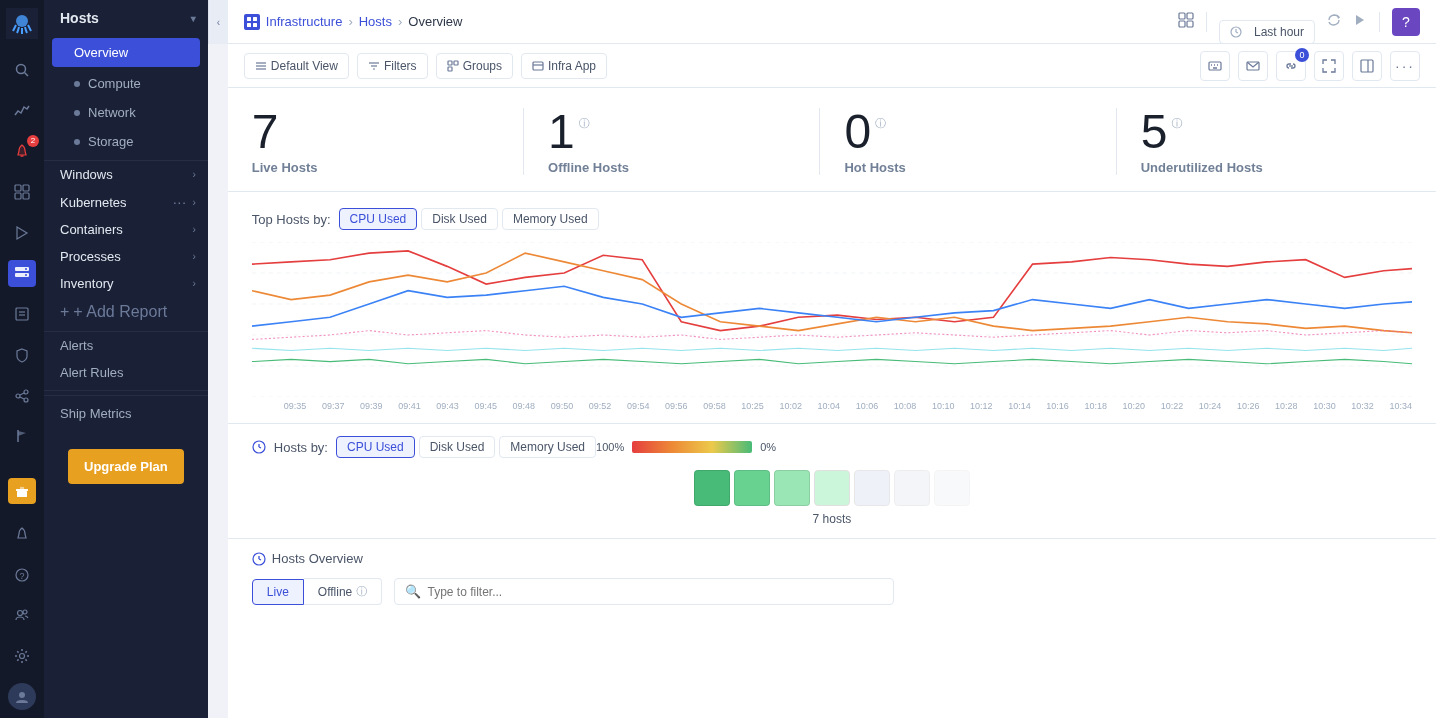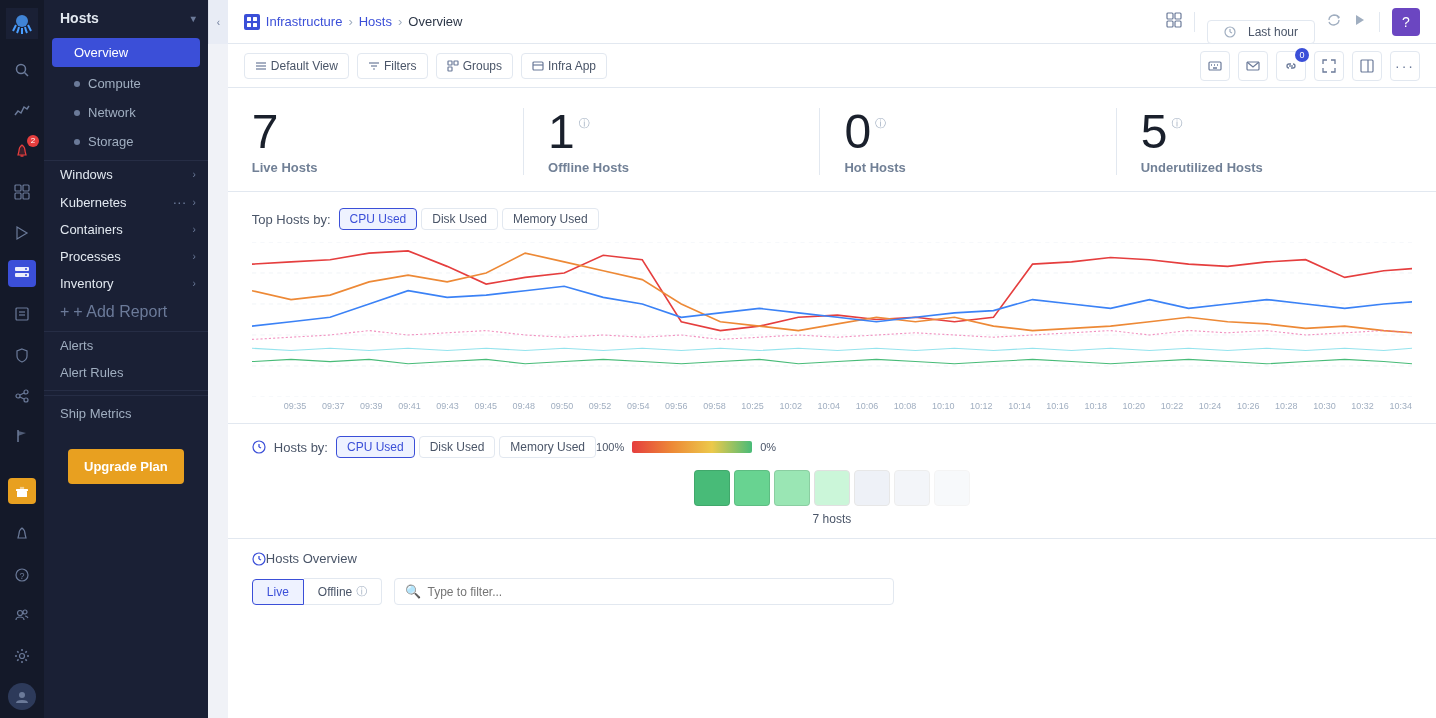--- a/index.html
+++ b/index.html
@@ -136,21 +136,21 @@
     .breadcrumb .current { color: #2d3748; font-weight: 500; }
     .topbar-right {
       display: flex;
       align-items: center;
       gap: 12px;
     }
     .topbar-btn {
       display: flex;
       align-items: center;
       gap: 12px;
-      padding: 4px 16px;
+      padding: 4px 10px;
       border: 1px solid #e2e8f0;
       border-radius: 4px;
       background: white;
       font-size: 12px;
       color: #4a5568;
       cursor: pointer;
       margin-top: 20px;
     }
     .topbar-icon { color: #6b7a99; font-size: 14px; }
     .question-btn {
@@ -334,20 +334,21 @@
       border-radius: 4px;
       border: 1px solid rgba(0,0,0,0.1);
     }
     .heatmap-label { text-align: center; font-size: 12px; color: #4a5568; }
 
     
     .overview-section { padding: 12px 24px; }
     .overview-header {
       display: flex;
       align-items: center;
+      gap: 6px;
       margin-bottom: 12px;
     }
     .overview-title { font-size: 13px; color: #4a5568; }
     .live-offline {
       display: flex;
       align-items: center;
       gap: 0;
     }
     .live-btn {
       padding: 5px 14px;

